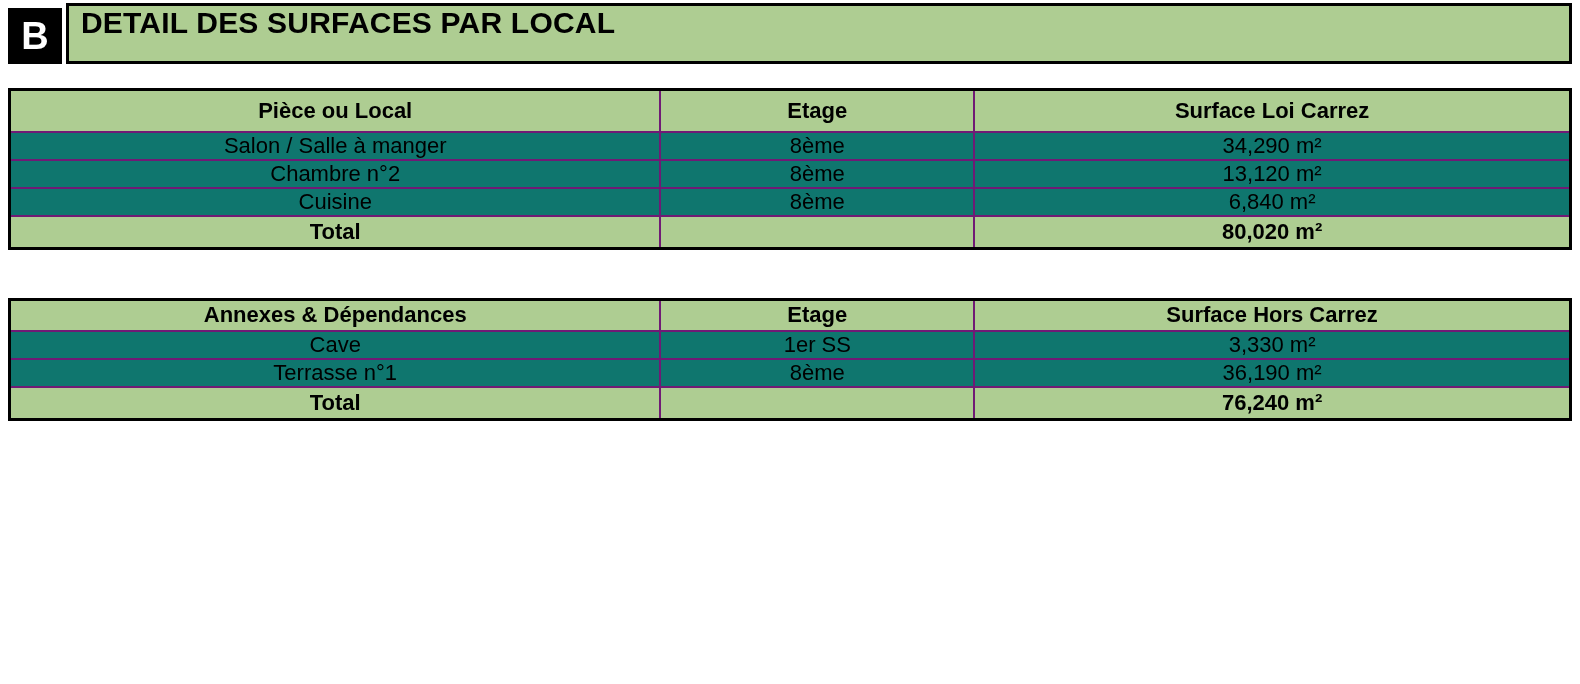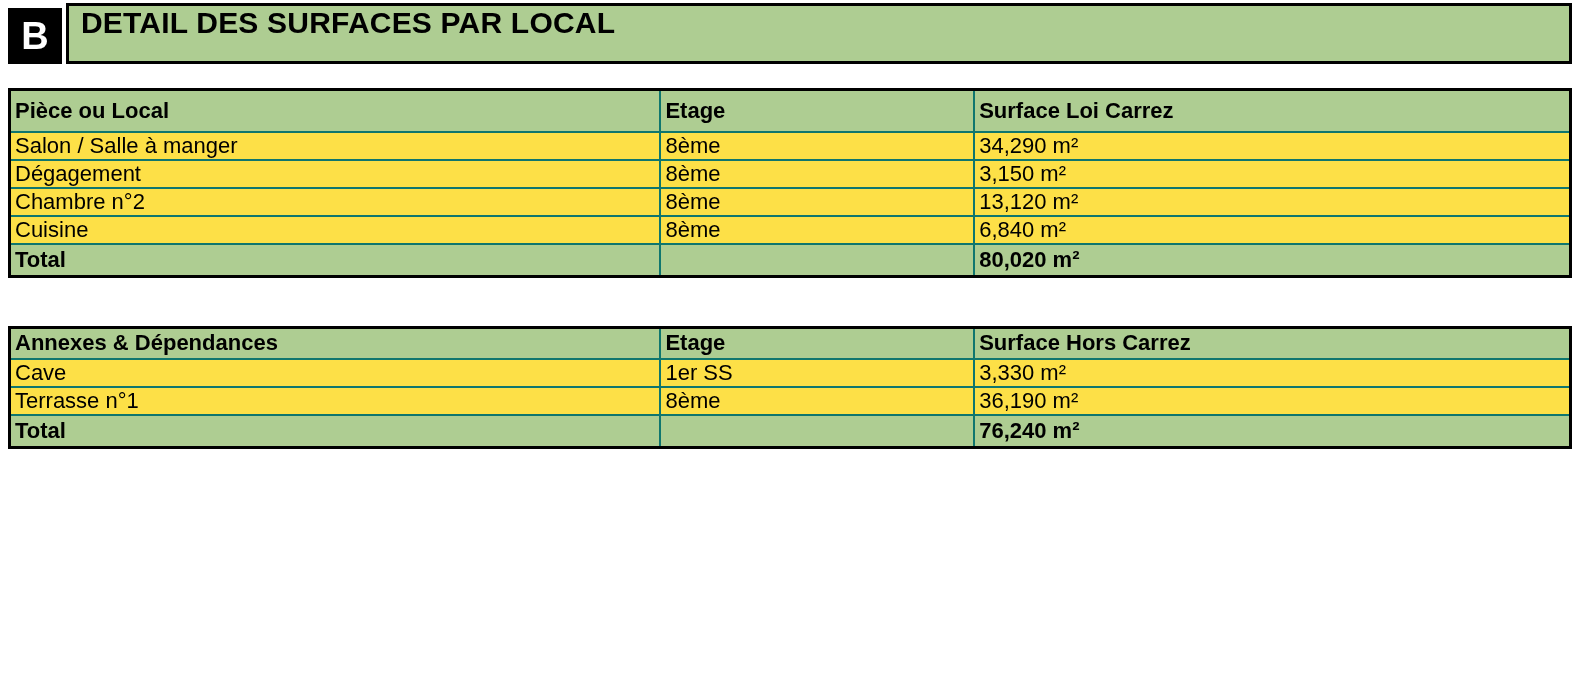--- a/index.html
+++ b/index.html
@@ -57,33 +57,33 @@
     border-collapse: collapse;
     table-layout: fixed;
     border: 3px solid #000000;
   }
   table.surfaces col.c1 { width: 41.7%; }
   table.surfaces col.c2 { width: 20.1%; }
   table.surfaces col.c3 { width: 38.2%; }
 
   table.surfaces th,
   table.surfaces td {
-    border: 2px solid #0f766e;
-    text-align: left;
+    border: 2px solid #701a75;
+    text-align: center;
     vertical-align: middle;
     font-size: 22px;
     padding: 0 4px;
     overflow: hidden;
     white-space: nowrap;
   }
   table.surfaces th {
     background: #aecd92;
     font-weight: bold;
   }
-  table.surfaces td { height: 24px; background: #fde047; }
+  table.surfaces td { height: 24px; background: #0f766e; }
 
   #table-0 { margin-top: 24px; }
   #table-0 th { height: 42px; }
   #table-1 { margin-top: 48px; }
   #table-1 th { height: 31px; }
 
   table.surfaces tr.total-row td {
     background: #aecd92;
     font-weight: bold;
     height: 33px;
@@ -112,25 +112,20 @@
           <th>Pièce ou Local</th>
           <th>Etage</th>
           <th>Surface Loi Carrez</th>
         </tr>
       </thead>
     <tbody>
         <tr>
           <td>Salon / Salle à manger</td>
           <td>8ème</td>
           <td>34,290 m²</td>
-        </tr>
-        <tr>
-          <td>Dégagement</td>
-          <td>8ème</td>
-          <td>3,150 m²</td>
         </tr>
         <tr>
           <td>Chambre n°2</td>
           <td>8ème</td>
           <td>13,120 m²</td>
         </tr>
         <tr>
           <td>Cuisine</td>
           <td>8ème</td>
           <td>6,840 m²</td>

